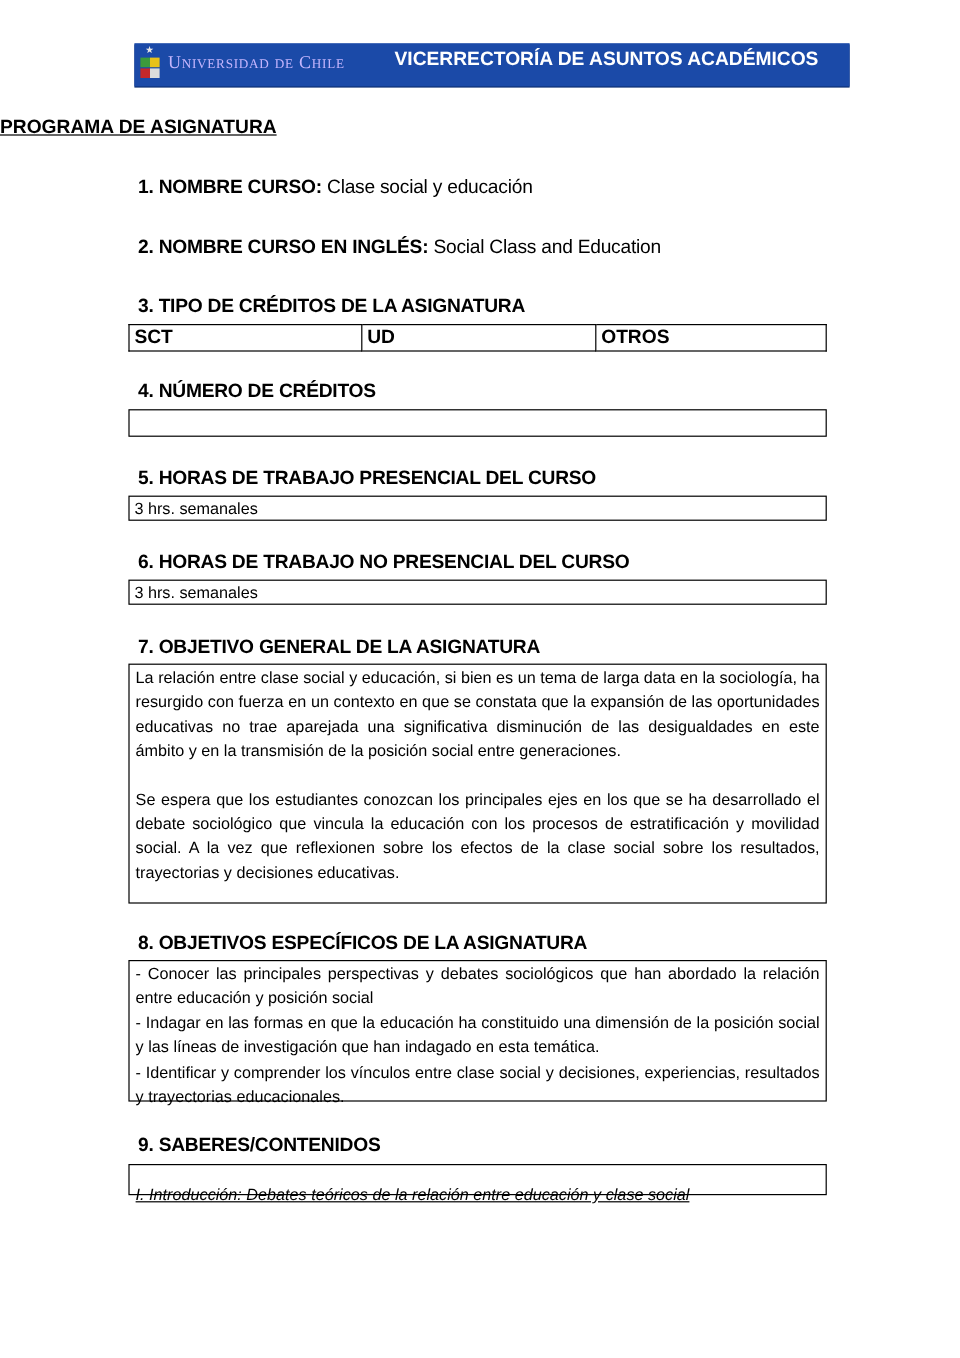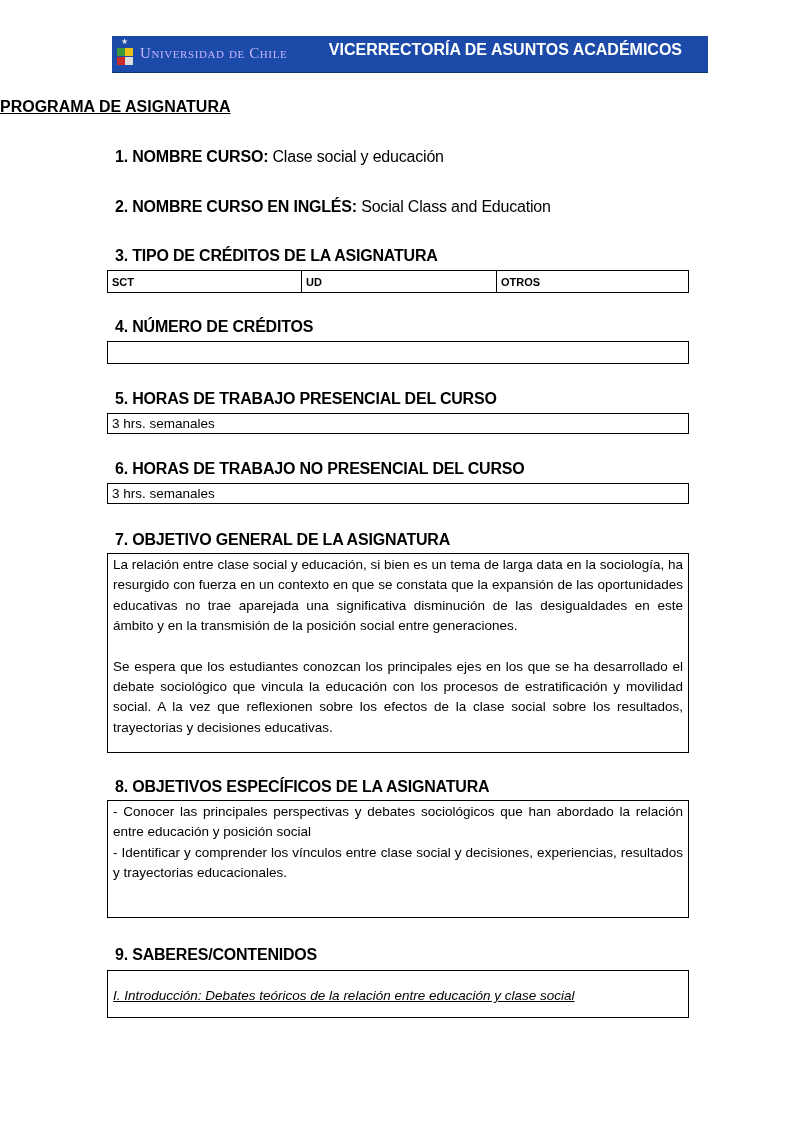--- a/index.html
+++ b/index.html
@@ -105,42 +105,42 @@
       position: absolute;
       left: 107px;
       top: 270px;
       width: 582px;
       height: 23px;
       border-collapse: collapse;
     }
     .credit-table td {
       border: 1.5px solid #000;
       font-weight: bold;
-      font-size: 11px;
+      font-size: 16px;
       padding: 0 4px;
       height: 20px;
     }
     .hours-box {
       height: 21px;
       padding: 1px 4px;
       line-height: 18px;
     }
     .para-box {
       padding: 1px 5px;
       line-height: 20.4px;
       text-align: justify;
     }
     .para-box p {
       margin: 0;
     }
     .para-box .gap {
       height: 20px;
     }
     .contents-box {
-      height: 48px;
+      height: 26px;
       padding-left: 38px;
     }
     .contents-item {
       position: absolute;
       left: 5px;
       top: 17px;
       font-style: italic;
       text-decoration: underline;
       font-size: 13.5px;
       white-space: nowrap;
@@ -200,19 +200,20 @@
 <div class="sec-heading" style="top:531px;">7. OBJETIVO GENERAL DE LA ASIGNATURA</div>
 <div class="box para-box" style="top:553px; width:582px; height:200px;">
   <p>La relación entre clase social y educación, si bien es un tema de larga data en la sociología, ha resurgido con fuerza en un contexto en que se constata que la expansión de las oportunidades educativas no trae aparejada una significativa disminución de las desigualdades en este ámbito y en la transmisión de la posición social entre generaciones.</p>
   <div class="gap"></div>
   <p>Se espera que los estudiantes conozcan los principales ejes en los que se ha desarrollado el debate sociológico que vincula la educación con los procesos de estratificación y movilidad social. A la vez que reflexionen sobre los efectos de la clase social sobre los resultados, trayectorias y decisiones educativas.</p>
 </div>
 
 <div class="sec-heading" style="top:778px;">8. OBJETIVOS ESPECÍFICOS DE LA ASIGNATURA</div>
 <div class="box para-box" style="top:800px; width:582px; height:118px;">
   <p>- Conocer las principales perspectivas y debates sociológicos que han abordado la relación entre educación y posición social</p>
+  <p>- Indagar en las formas en que la educación ha constituido una dimensión de la posición social y las líneas de investigación que han indagado en esta temática.</p>
   <p>- Identificar y comprender los vínculos entre clase social y decisiones, experiencias, resultados y trayectorias educacionales.</p>
 </div>
 
 <div class="sec-heading" style="top:946px;text-align:right;">9. SABERES/CONTENIDOS</div>
 <div class="box contents-box" style="top:970px; width:582px;">
   <span class="contents-item">I. Introducción: Debates teóricos de la relación entre educación y clase social</span>
 </div>
 
 </body></html>

